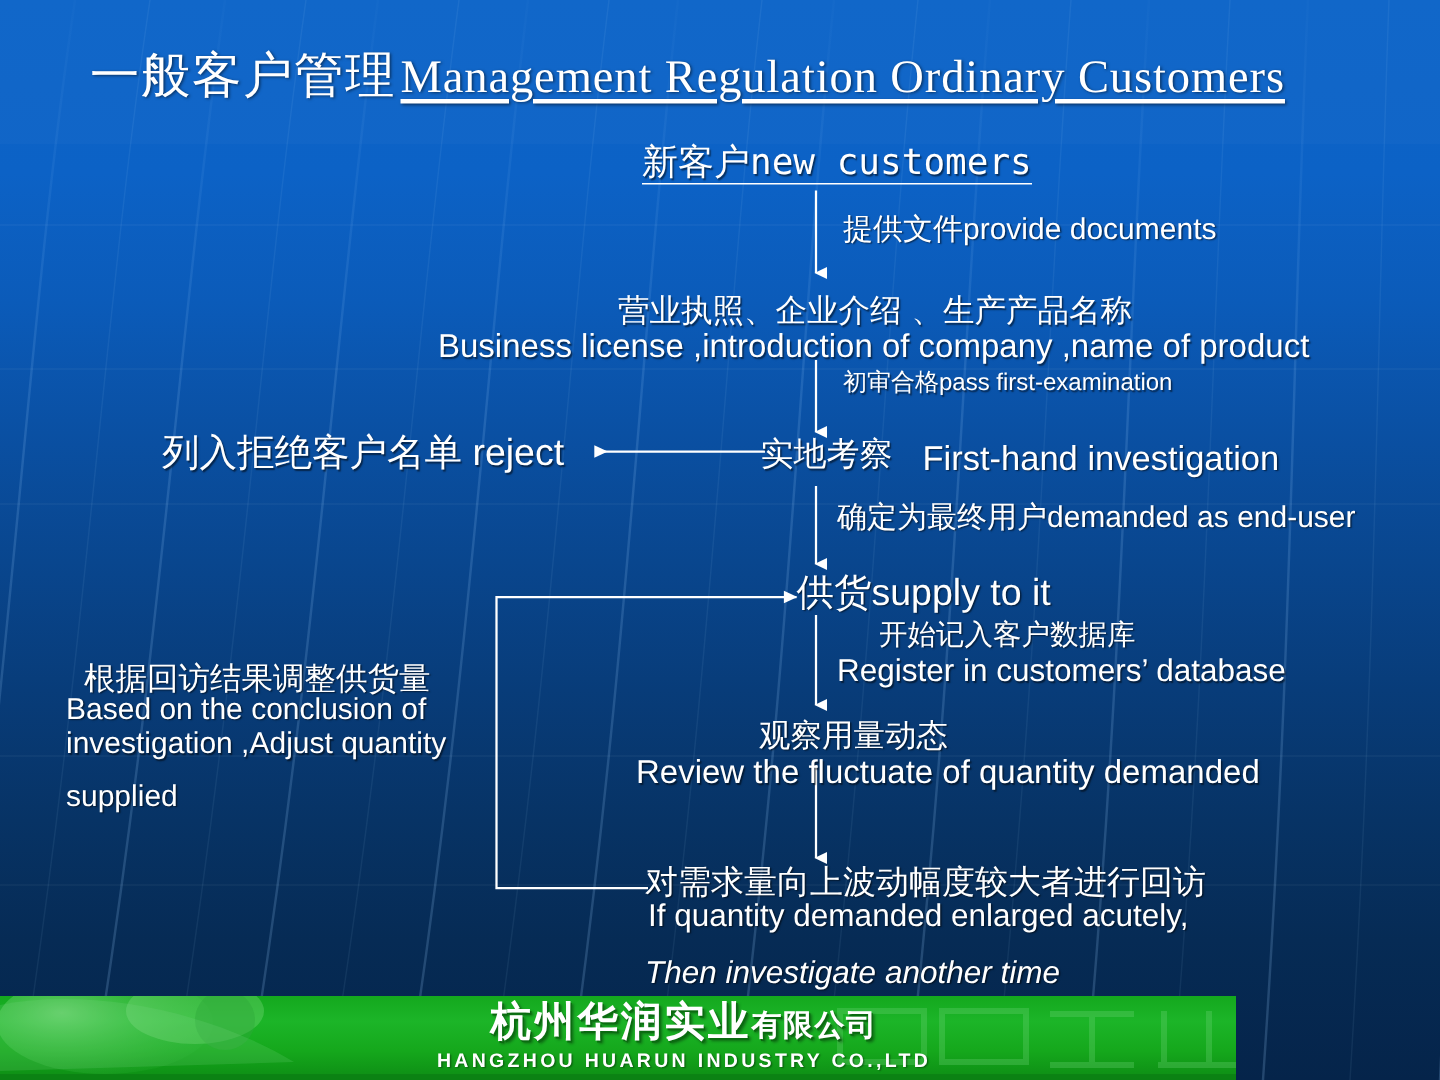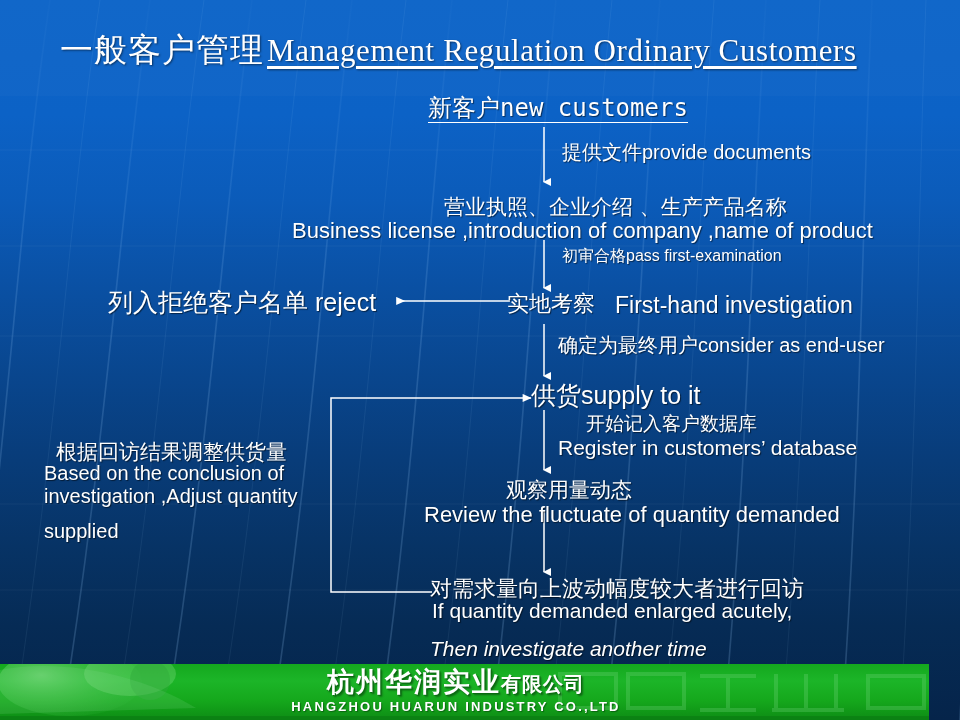--- a/index.html
+++ b/index.html
@@ -89,21 +89,21 @@
     padding-bottom: 1px;
   }
   #n-newcust .cnpart {
     font-family: "DejaVu Sans", sans-serif;
     font-size: 24px;
   }
 
   #lbl-provide { left: 562px; top: 142px; font-size: 20px; }
   #lbl-provide .cnpart { font-family: "DejaVu Sans", sans-serif; }
 
-  #n-license-cn { left: 444px; top: 196px; font-size: 21px; font-family: "DejaVu Sans", sans-serif; }
+  #n-license-cn { left: 412px; top: 196px; font-size: 21px; font-family: "DejaVu Sans", sans-serif; }
   #n-license-en { left: 292px; top: 219px; font-size: 22px; }
 
   #lbl-pass { left: 562px; top: 248px; font-size: 16px; }
 
   #n-reject { left: 108px; top: 289px; font-size: 25px; }
   #n-field-cn { left: 507px; top: 292px; font-size: 22px; font-family: "DejaVu Sans", sans-serif; }
   #n-field-en { left: 615px; top: 293px; font-size: 23px; }
 
   #lbl-consider { left: 558px; top: 335px; font-size: 20px; }
 
@@ -121,21 +121,21 @@
 
   #n-adjust-cn { left: 56px; top: 441px; font-size: 21px; font-family: "DejaVu Sans", sans-serif; }
   #n-adjust-en1 { left: 44px; top: 463px; font-size: 20px; }
   #n-adjust-en2 { left: 44px; top: 486px; font-size: 20px; }
   #n-adjust-en3 { left: 44px; top: 521px; font-size: 20px; }
 
   
   #footer {
     position: absolute;
     left: 0; bottom: 0;
-    width: 929px; height: 56px;
+    width: 824px; height: 56px;
     background: linear-gradient(to bottom, #14a81e 0%, #1cb528 30%, #15a81c 65%, #0d8c14 100%);
     overflow: hidden;
   }
   #footer-deco { position: absolute; inset: 0; width: 960px; height: 56px; }
   #footer-text-wrap {
     position: absolute;
     left: 196px; top: 4px;
     text-align: center;
     width: 520px;
   }
@@ -276,21 +276,21 @@
   </div>
 
   <div class="txt" id="n-reject">
     <span class="cnpart">列入拒绝客户名单</span>&nbsp;<span>reject</span>
   </div>
 
   <div class="txt cn" id="n-field-cn">实地考察</div>
   <div class="txt" id="n-field-en">First-hand investigation</div>
 
   <div class="txt" id="lbl-consider">
-    <span class="cnpart">确定为最终用户</span><span>consider   as end-user</span>
+    <span class="cnpart">确定为最终用户</span><span>demanded   as end-user</span>
   </div>
 
   <div class="txt" id="n-supply">
     <span class="cnpart">供货</span><span>supply to it</span>
   </div>
 
   <div class="txt cn" id="lbl-register-cn">开始记入客户数据库</div>
   <div class="txt" id="lbl-register-en">Register in customers’ database</div>
 
   <div class="txt cn" id="n-review-cn">观察用量动态</div>

